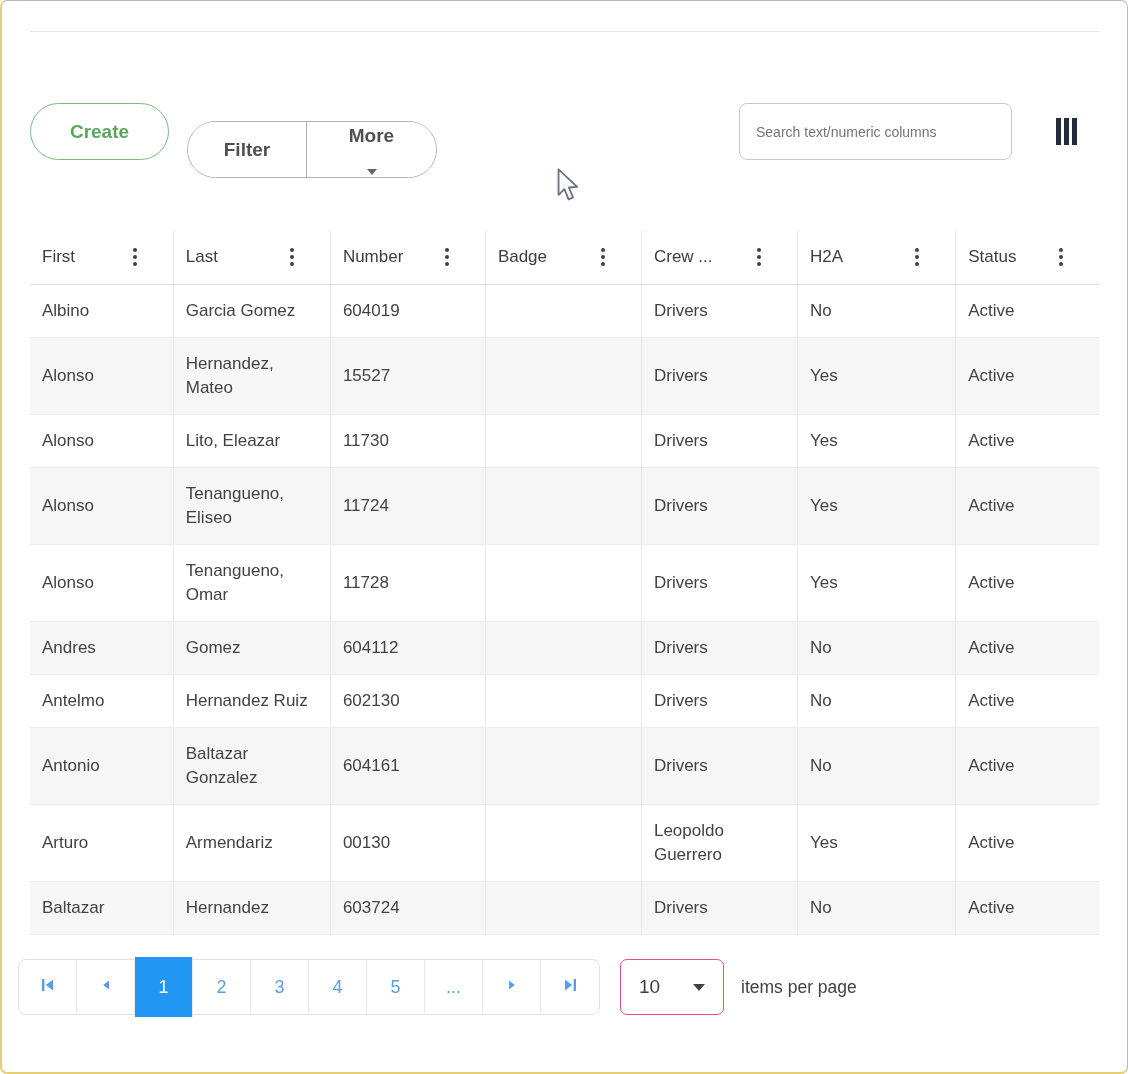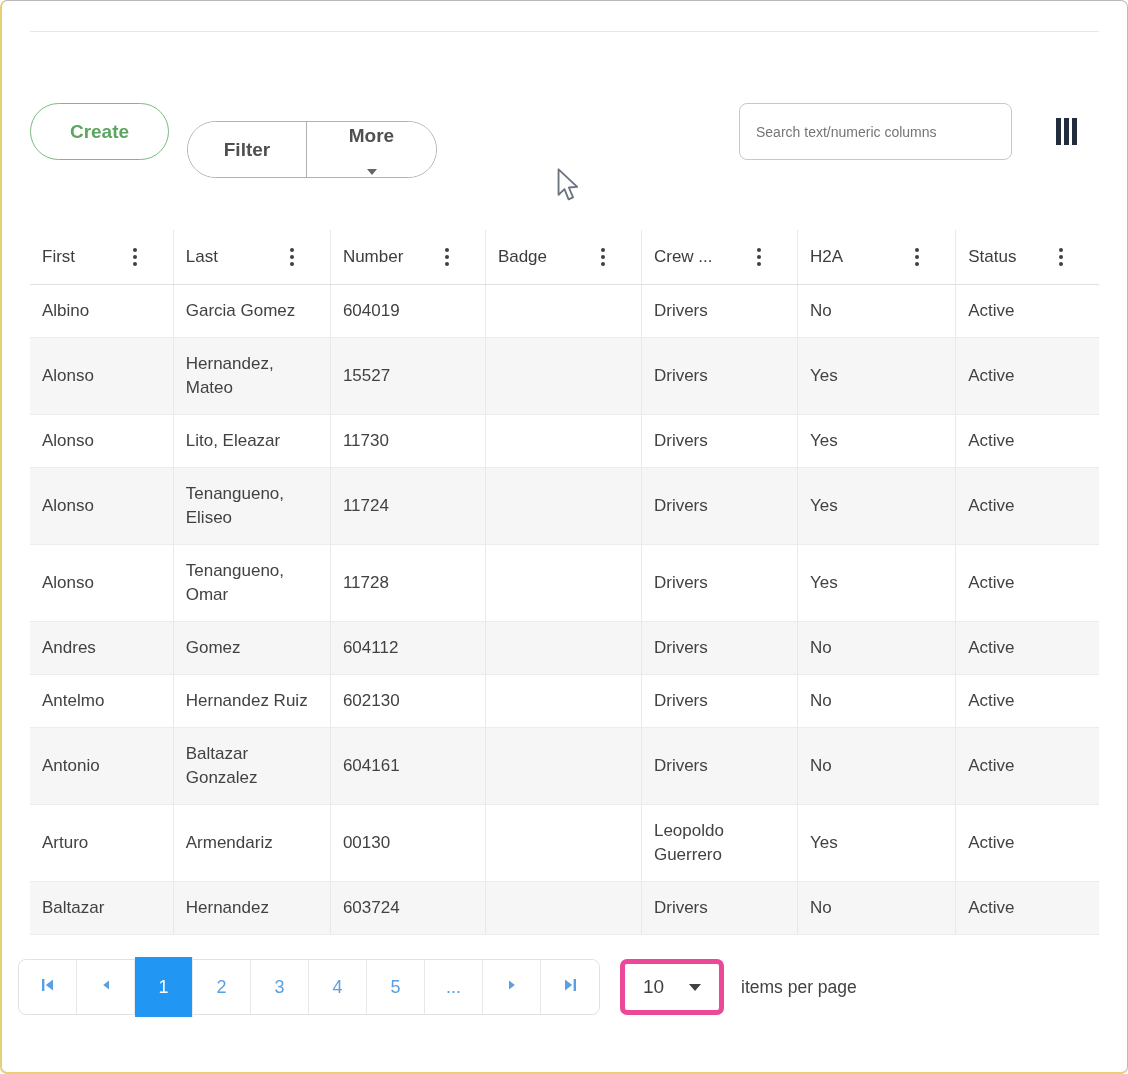--- a/index.html
+++ b/index.html
@@ -55,21 +55,21 @@
   tbody tr:nth-child(even){background:var(--stripe-gray);}
   
   .pager-row{display:flex;align-items:center;margin-top:24px;margin-left:-12px;}
   .pager{display:flex;border:1px solid #dfe2e6;border-radius:8px;background:#fff;}
   .pager-cell{width:58px;height:54px;display:flex;align-items:center;justify-content:center;
     border-right:1px solid #e8e8e8;color:var(--pager-blue);font-size:18px;cursor:pointer;background:#fff;}
   .pager-cell:first-child{border-radius:8px 0 0 8px;}
   .pager-cell:last-child{border-right:none;border-radius:0 8px 8px 0;}
   .pager-cell.active{background:var(--active-page-blue);color:#fff;height:60px;margin:-3px 0;position:relative;z-index:1;}
   .pager-cell svg{fill:var(--pager-blue);}
-  .pp-select{margin-left:20px;width:104px;height:56px;border:5px solid #ec4899;border-radius:7px;
+  .pp-select{margin-left:20px;width:104px;height:56px;border:1px solid #ec4899;border-radius:7px;
     display:flex;align-items:center;justify-content:space-between;padding:0 18px;font-size:19px;color:#3f3f3f;cursor:pointer;background:#fff;}
   .pp-label{margin-left:17px;font-size:17.5px;color:var(--text-dark);}
   
   .cursor{position:absolute;left:553px;top:167px;pointer-events:none;}
 </style>
 </head>
 <body>
 
 <div class="screen">
   <div class="content">

